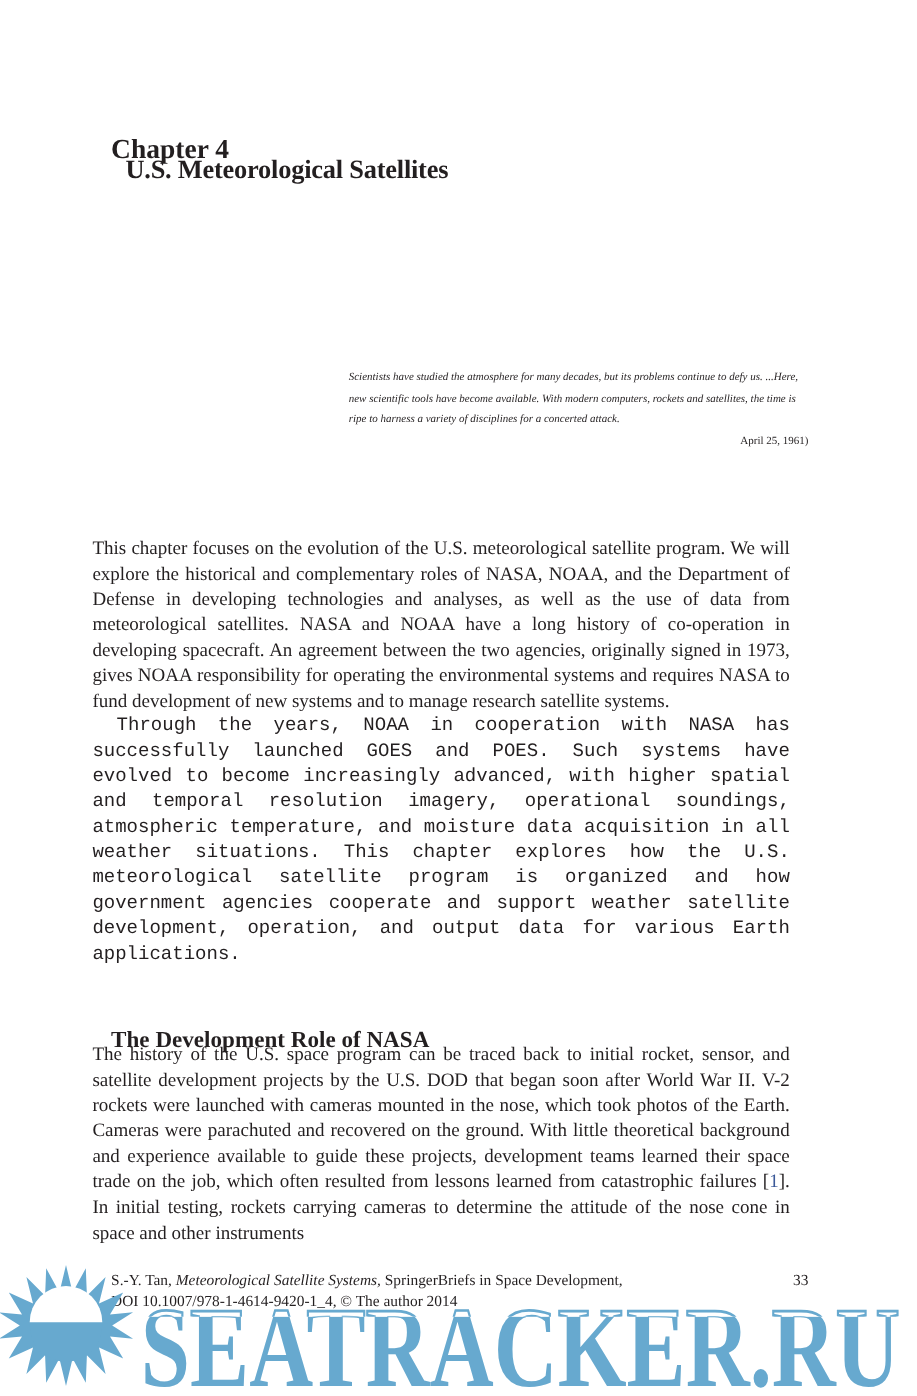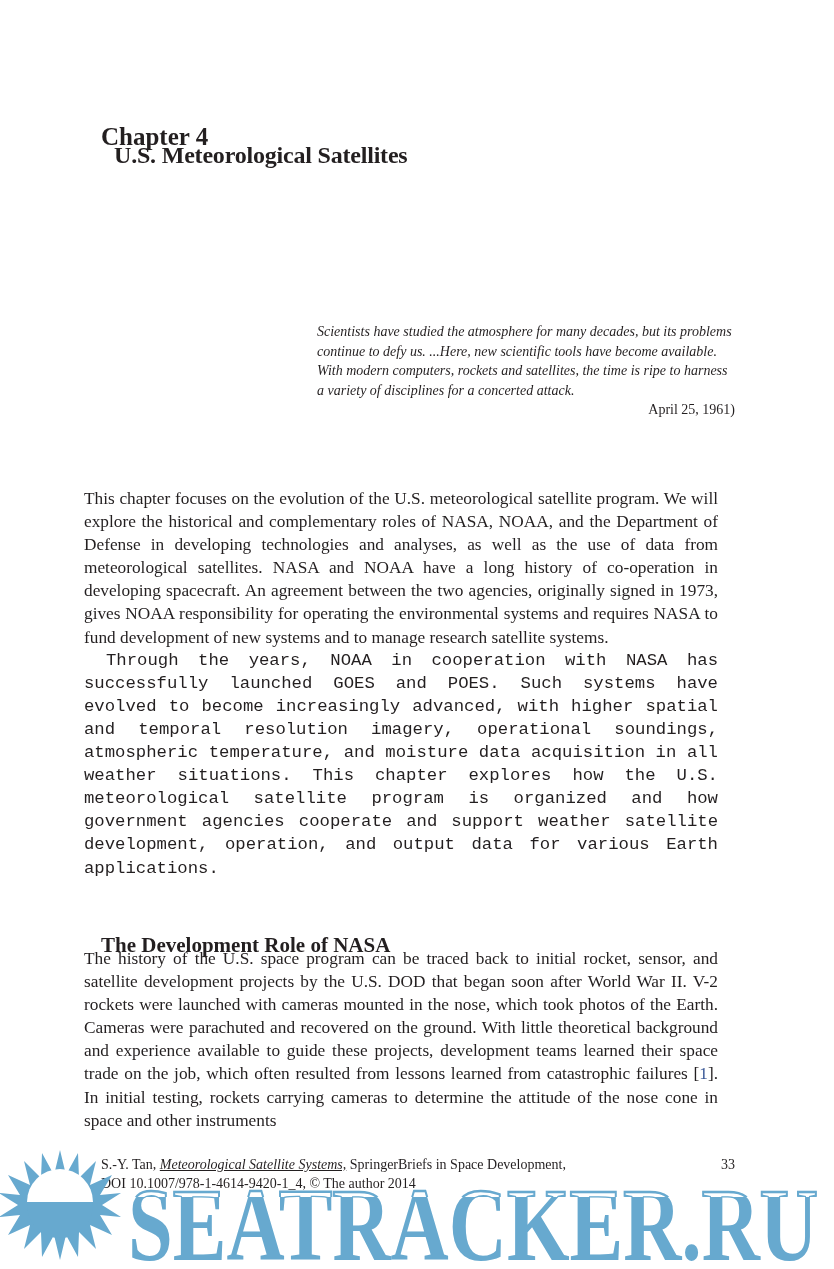--- a/index.html
+++ b/index.html
@@ -1,32 +1,32 @@
 <!DOCTYPE html>
 <html><head>
 <meta charset="utf-8">
 <style>
   html, body { margin: 0; padding: 0; background: #ffffff; }
   body { width: 834px; height: 1269px; position: relative; overflow: hidden;
          font-family: "Liberation Serif", "DejaVu Serif", serif; color: #231f20; }
   .chapter-label { position: absolute; left: 101px; top: 106px; font-size: 25px; font-weight: bold; line-height: 30px; margin-top: 16px; }
   .chapter-title { position: absolute; left: 114px; top: 137px; font-size: 24px; font-weight: bold; line-height: 36px; letter-spacing: -0.2px; }
-  .epigraph { position: absolute; left: 317px; top: 322px; width: 418px; font-size: 14px; line-height: 19.5px; }
+  .epigraph { position: absolute; left: 317px; top: 333px; width: 418px; font-size: 10px; line-height: 19.5px; }
   .epigraph .quote { font-style: italic; }
   .epigraph .attribution { text-align: right; }
   .body-text { position: absolute; left: 84px; width: 634px; font-size: 17.3px; line-height: 23.1px; text-align: justify; }
   .body-text p { margin: 0; }
   .body-text p.indent { text-indent: 22px; font-family: Liberation Mono, monospace; }
   #intro { top: 487px; }
   .section-heading { position: absolute; left: 101px; top: 888px; font-size: 21px; font-weight: bold; line-height: 26px; margin-top: 44px; }
   #nasa { top: 947px; }
   .cite { color: #3b5998; }
   .footer { position: absolute; left: 101px; top: 1155px; width: 634px; font-size: 14px; line-height: 19px; z-index: 1; }
   .footer .row { display: flex; justify-content: space-between; }
-  .footer .book { font-style: italic; text-decoration: underline; }
+  .footer .book { font-style: italic; }
   .watermark { position: absolute; left: 0; top: 1145px; width: 834px; height: 124px; z-index: 2; pointer-events: none; }
 </style>
 </head>
 <body>
 
 <div class="chapter-label">Chapter 4</div>
 <div class="chapter-title">U.S. Meteorological Satellites</div>
 
 <div class="epigraph">
   <div class="quote">Scientists have studied the atmosphere for many decades, but its problems continue to defy us. ...Here, new scientific tools have become available. With modern computers, rockets and satellites, the time is ripe to harness a variety of disciplines for a concerted attack.</div>

